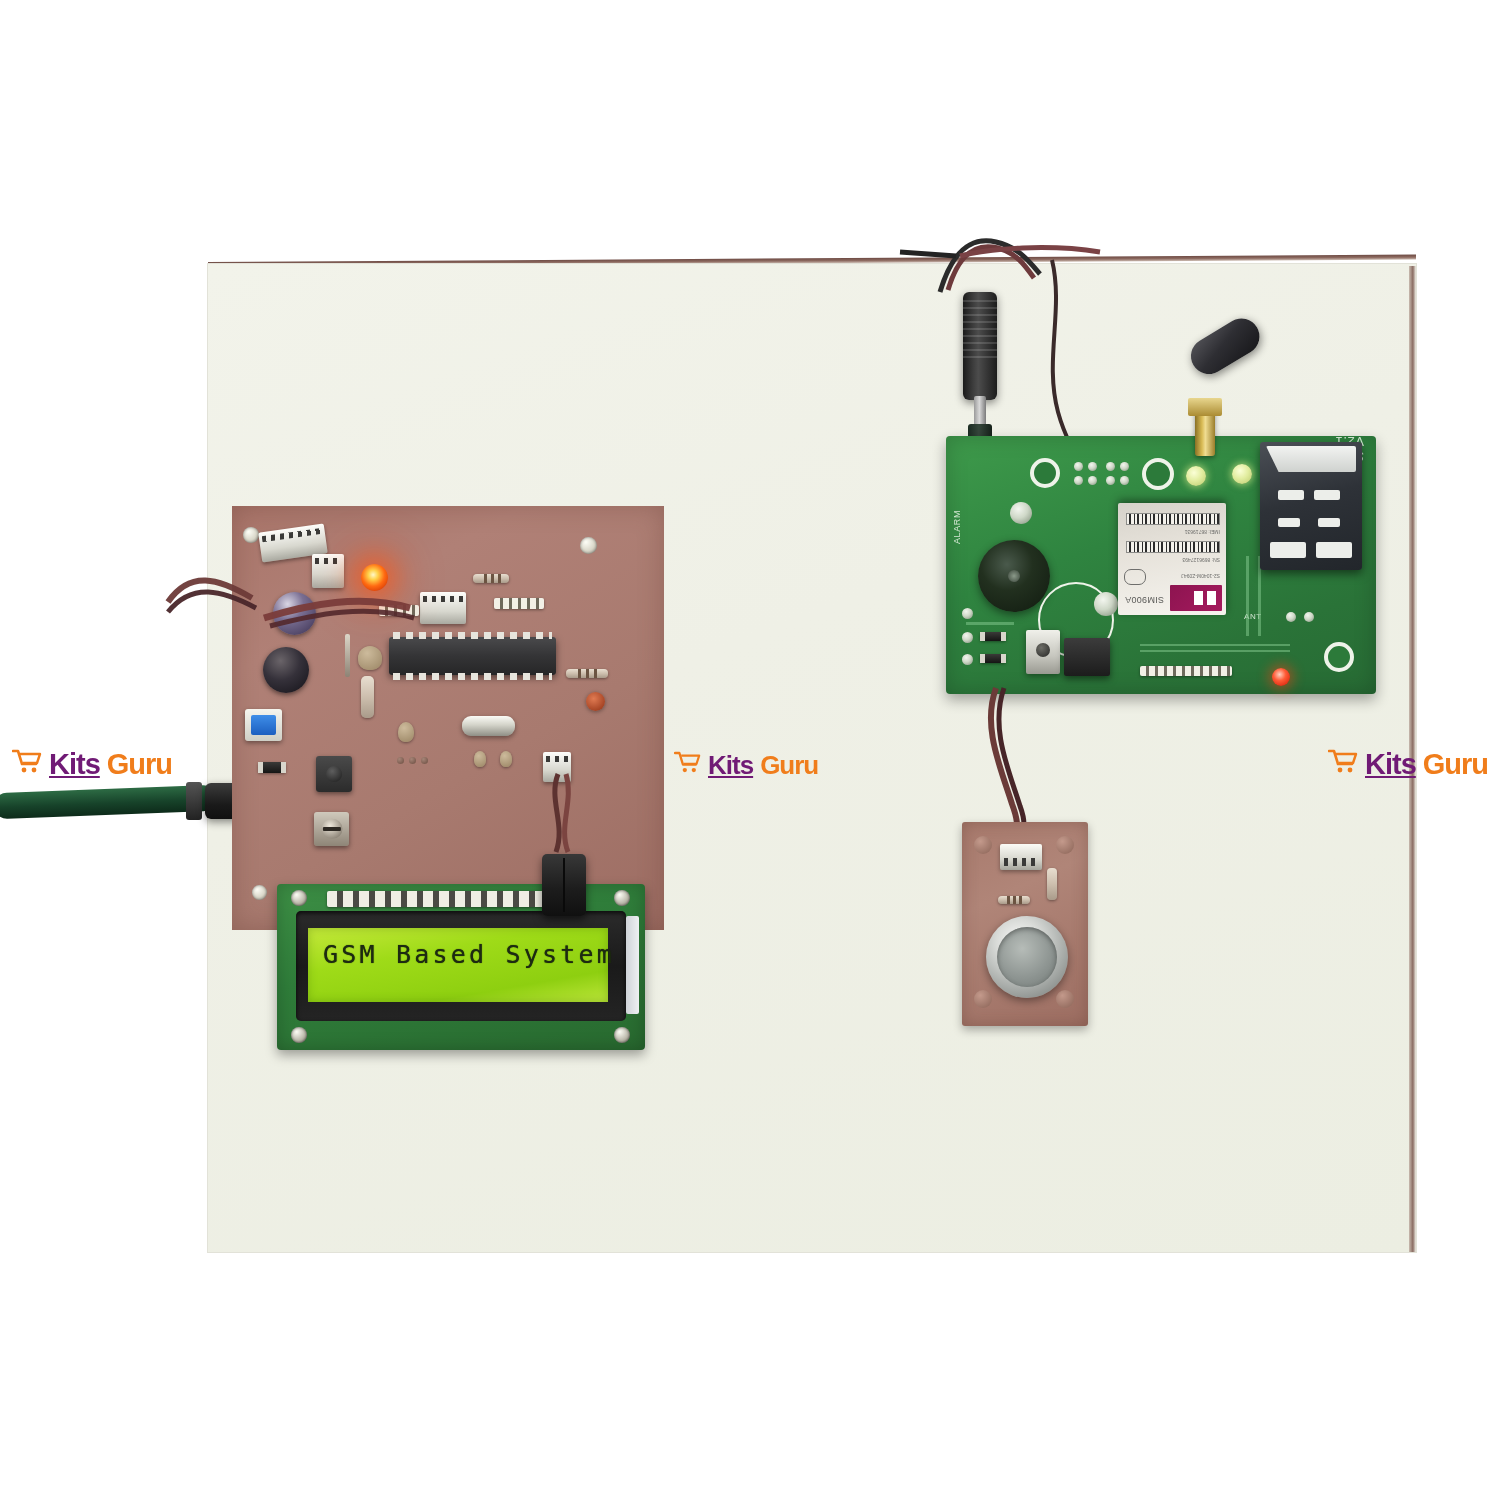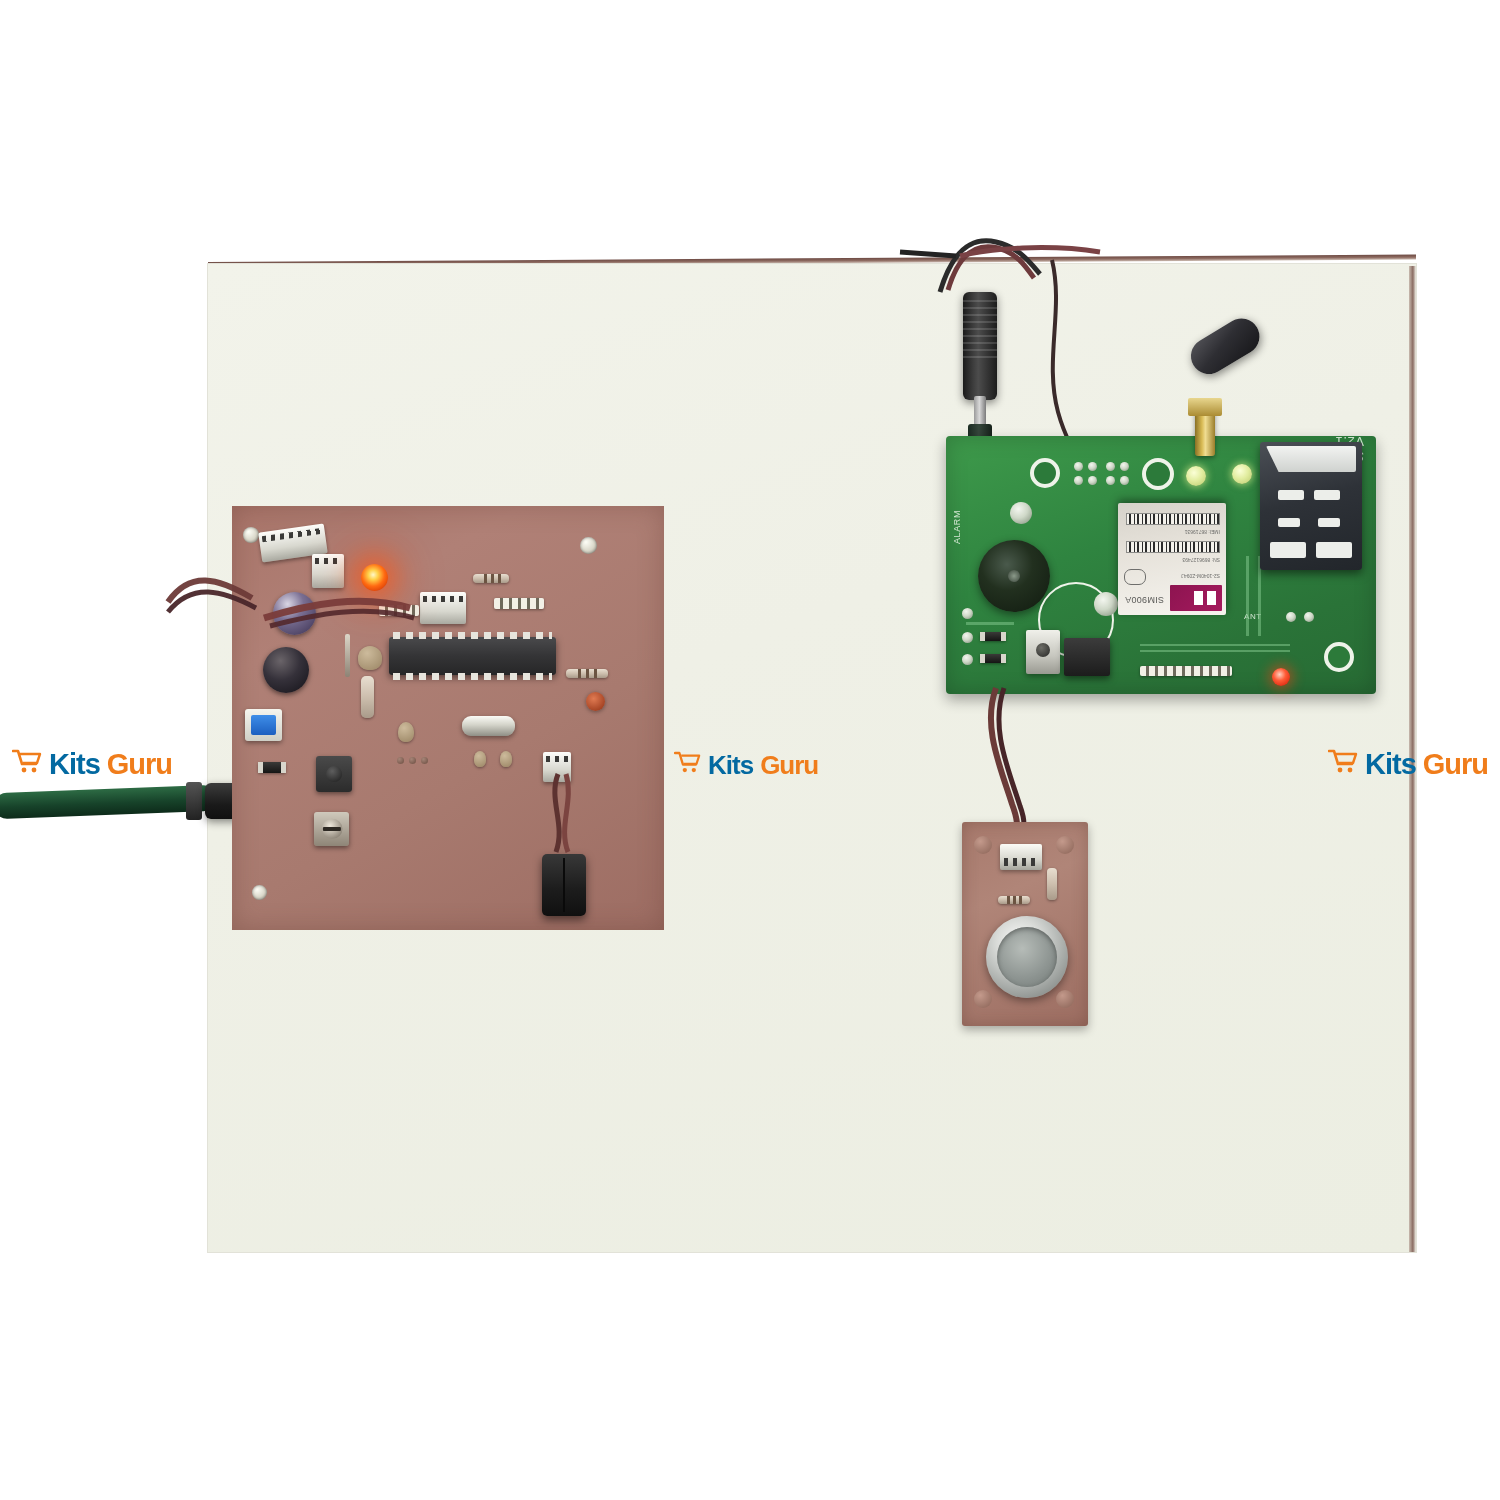--- a/index.html
+++ b/index.html
@@ -204,21 +204,21 @@
       box-shadow:0 3px 8px rgba(0,0,0,.45);}
   .cable-left{position:absolute;left:-6px;top:789px;width:222px;height:26px;border-radius:13px;
       background:linear-gradient(180deg,#2d6b44 0%,#17432a 55%,#0d2b1a 100%);
       transform:rotate(-2.2deg);}
   .collar{position:absolute;left:186px;top:782px;width:16px;height:38px;border-radius:3px;
       background:linear-gradient(180deg,#555,#222);}
 
   
   .wm{position:absolute;display:flex;align-items:center;gap:7px;
       font-weight:bold;letter-spacing:-1px;}
-  .wm .kits{color:#0369a1;}
+  .wm .kits{color:#701a75;text-decoration:underline;}
   .wm .guru{color:#f07d1b;}
   .cart{display:inline-block;position:relative;}
 </style>
 </head>
 <body>
 
 <div id="stage">
 
   <div class="panel-edge-top"></div>
   <div class="panel"></div>
@@ -308,20 +308,33 @@
     <path d="M8 52 C32 22, 62 30, 96 48" stroke="#49262a" stroke-width="5" fill="none" opacity=".95"></path>
     <path d="M104 58 C150 44, 200 34, 250 48" stroke="#7a3c3a" stroke-width="7" fill="none" opacity=".95"></path>
     <path d="M110 66 C156 54, 206 44, 254 58" stroke="#53282b" stroke-width="5" fill="none" opacity=".9"></path>
   </svg>
 
   <svg style="position:absolute;left:540px;top:770px;width:80px;height:110px;overflow:visible;">
     <path d="M18 4 C8 30, 26 54, 16 82" stroke="#5d3230" stroke-width="5" fill="none"></path>
     <path d="M26 4 C34 32, 18 56, 28 82" stroke="#7b4440" stroke-width="5" fill="none"></path>
   </svg>
 
+  <div class="lcd-pcb">
+    <div class="lcd-pins"></div>
+    <div class="lcd-hole" style="left:14px;top:6px;"></div>
+    <div class="lcd-hole" style="left:337px;top:6px;"></div>
+    <div class="lcd-hole" style="left:14px;top:143px;"></div>
+    <div class="lcd-hole" style="left:337px;top:143px;"></div>
+    <div class="lcd-side"></div>
+    <div class="lcd-bezel">
+      <div class="lcd-screen">
+        <div class="lcd-text">GSM Based System</div>
+      </div>
+    </div>
+  </div>
   <div class="buzzer">
       <i></i>
     </div>
 
   <svg style="position:absolute;left:900px;top:230px;width:200px;height:90px;overflow:visible;">
     <path d="M40 62 C52 22, 70 6, 96 12 C118 17, 128 30, 140 44" stroke="#2b2b2b" stroke-width="5" fill="none"></path>
     <path d="M48 60 C58 26, 74 12, 98 18 C116 23, 124 34, 134 48" stroke="#6e3a3c" stroke-width="5" fill="none"></path>
     <path d="M0 22 L56 26" stroke="#232323" stroke-width="5" fill="none"></path>
     <path d="M60 26 C90 18, 150 14, 200 22" stroke="#7a4245" stroke-width="5" fill="none"></path>
   </svg>

